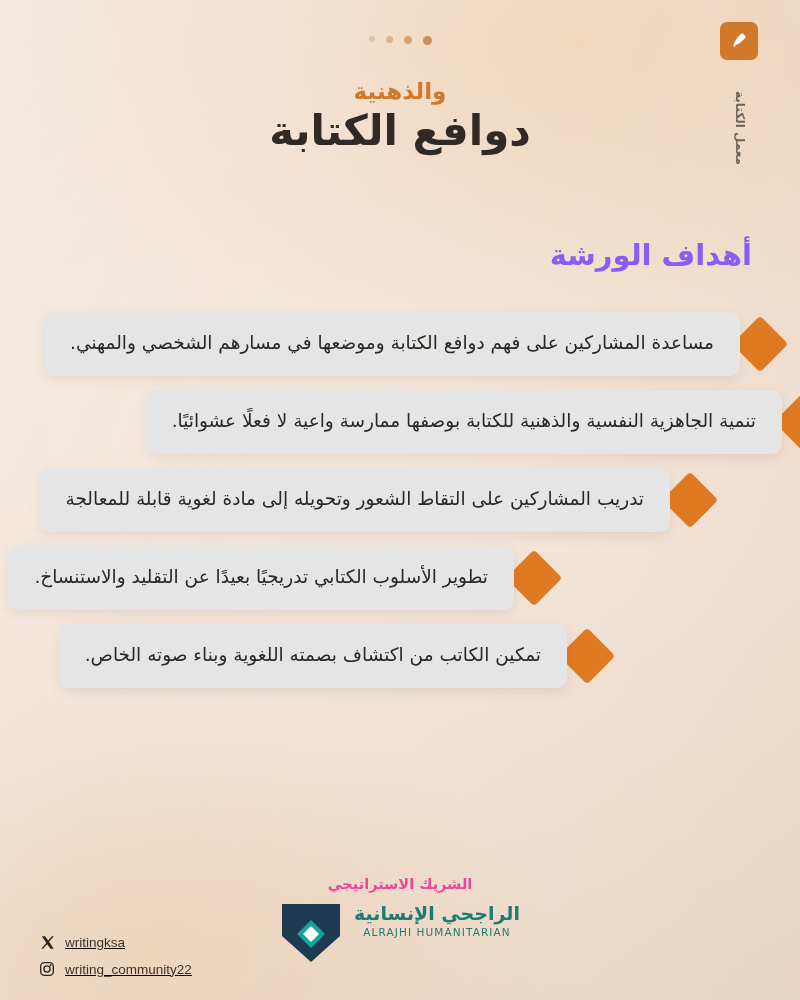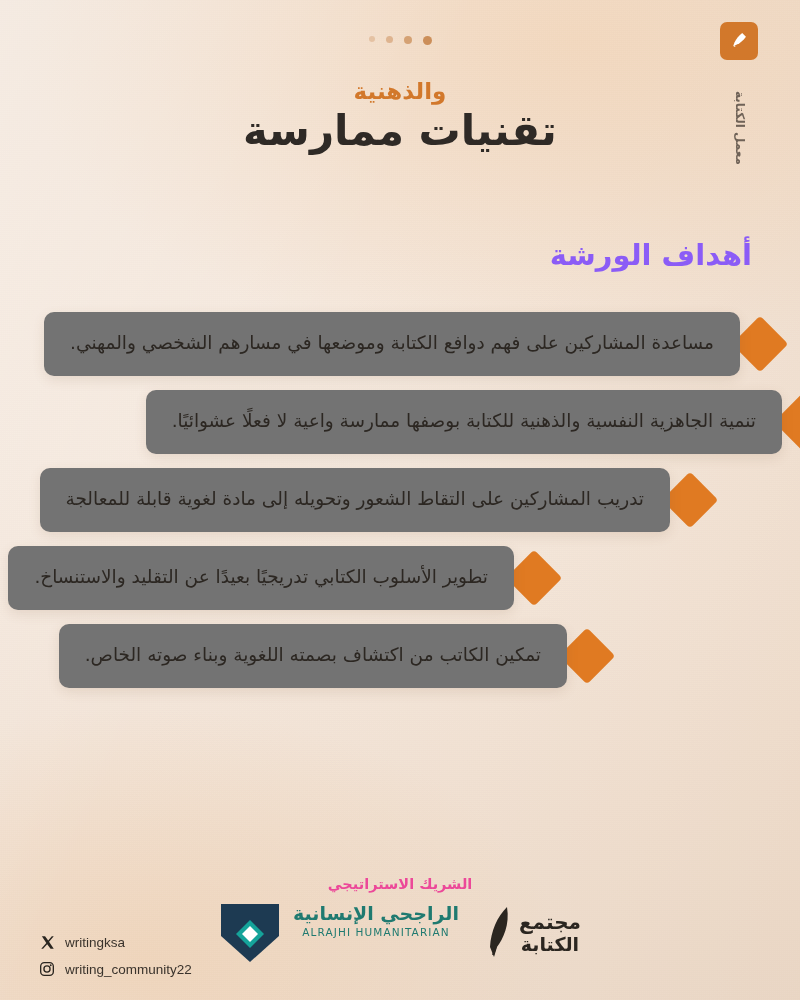--- a/index.html
+++ b/index.html
@@ -91,21 +91,21 @@
   .goals {
     position: absolute; top: 312px; right: 0; left: 0;
     display: flex; flex-direction: column;
   }
   .goal {
     position: relative;
     display: flex; align-items: center; justify-content: flex-start;
     margin-bottom: 14px;
   }
   .card {
-    background: #737373;
+    background: #e5e5e5;
     border-radius: 10px;
     box-shadow: 0 4px 12px rgba(130, 95, 65, .13);
     padding: 16px 26px 18px 26px;
     color: #2c2722;
     font-size: 18.5px;
     line-height: 1.62;
     text-align: center;
     position: relative;
     z-index: 2;
   }
@@ -151,21 +151,21 @@
   }
   .logo-community .words small { display:block; font-size: 19px; }
   .logo-alrajhi { display:flex; gap: 12px; }
   .alrajhi-mark { width: 62px; height: 62px; position: relative; }
   .alrajhi-text { text-align: center; }
   .alrajhi-ar { color:#1f7a70; font-size: 19px; font-weight:700; }
   .alrajhi-en { color:#1f7a70; font-size: 10.5px; letter-spacing: 1.1px; margin-top:2px; }
 
   .socials {
     position: absolute; left: 38px; bottom: 22px;
-    display: flex; flex-direction: column; gap: 9px;
+    display: flex; flex-direction: column; gap: 9px; text-decoration: underline;
   }
   .social {
     display: flex; align-items: center; gap: 9px;
     color: #3a332c; font-size: 13.5px;
     direction: ltr;
   }
   .social .ic { width: 18px; height: 18px; display:flex; align-items:center; justify-content:center; }
   .social .ic svg { display:block; }
   .social span { font-family: "Liberation Sans", sans-serif; }
 </style>
@@ -187,21 +187,21 @@
     <svg width="22" height="22" viewBox="0 0 24 24" aria-hidden="true">
       <path d="M15.5 3.2 C12 6 9 9.5 7.2 13.4 l-1.6 4.2 4.1-1.7 c3.9-1.9 7.2-4.9 9.9-8.6 z" fill="#ffffff"></path>
       <path d="M6.2 18.6 l2.2-.9 -1.3-1.3 z" fill="#ffffff"></path>
     </svg>
   </div>
   <div class="brand-name">معمل الكتابة</div>
 </div>
 
 <div class="title-block">
   <div class="title-sub">والذهنية</div>
-  <div class="title-main">تقنيات ممارسة</div>
+  <div class="title-main">دوافع الكتابة</div>
 </div>
 
 <div class="section-title">أهداف الورشة</div>
 
 <div class="goals">
 
   <div class="goal g0">
     <div class="diamond-wrap">
         <div class="diamond"></div>
       </div>
@@ -236,32 +236,20 @@
     <div class="card">تمكين الكاتب من اكتشاف بصمته اللغوية وبناء صوته الخاص.</div>
   </div>
 
 </div>
 
 <div class="footer">
   <div class="partner-label">الشريك الاستراتيجي</div>
 
   <div class="logos">
 
-    <div class="logo-community">
-      <div class="words">
-        <span>مجتمع</span>
-        <small>الكتابة</small>
-      </div>
-      <span class="feather">
-        <svg width="26" height="56" viewBox="0 0 26 56" aria-hidden="true">
-          <path d="M20 2 C10 12 4 26 3 42 L7 52 L10 42 C16 34 23 20 20 2 Z" fill="#2b2620"></path>
-          <path d="M6 50 L9 41" stroke="#2b2620" stroke-width="2" fill="none"></path>
-        </svg>
-      </span>
-    </div>
 
     <div class="logo-alrajhi">
       <div class="alrajhi-text">
         <div class="alrajhi-ar">الراجحي الإنسانية</div>
         <div class="alrajhi-en">ALRAJHI HUMANITARIAN</div>
       </div>
       <div class="alrajhi-mark">
         <svg width="62" height="62" viewBox="0 0 62 62" aria-hidden="true">
           <path d="M2 2 H60 V34 L31 60 L2 34 Z" fill="#1d3a52"></path>
           <path d="M31 18 L45 32 L31 46 L17 32 Z" fill="#15a39a"></path>

